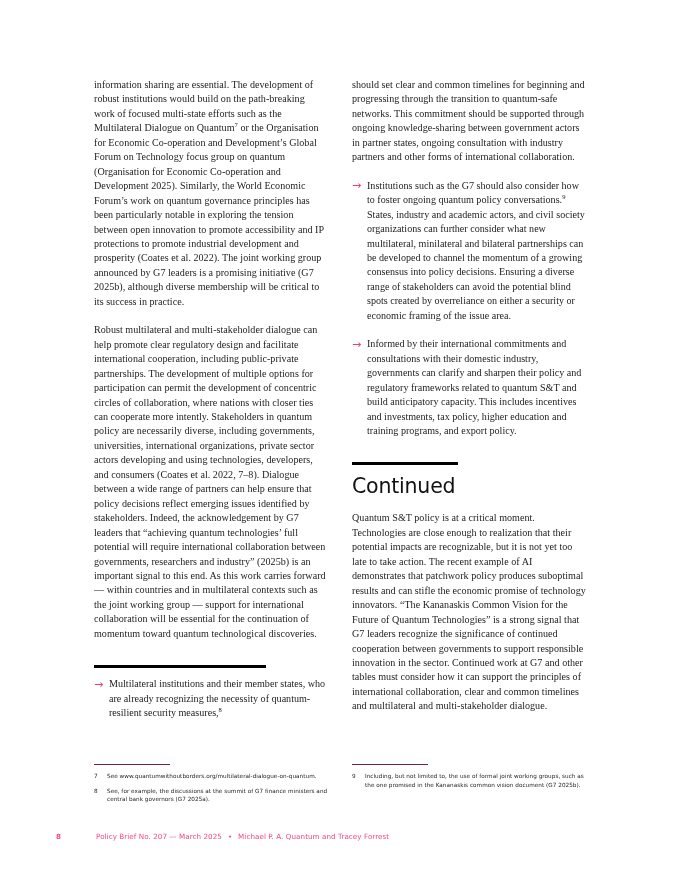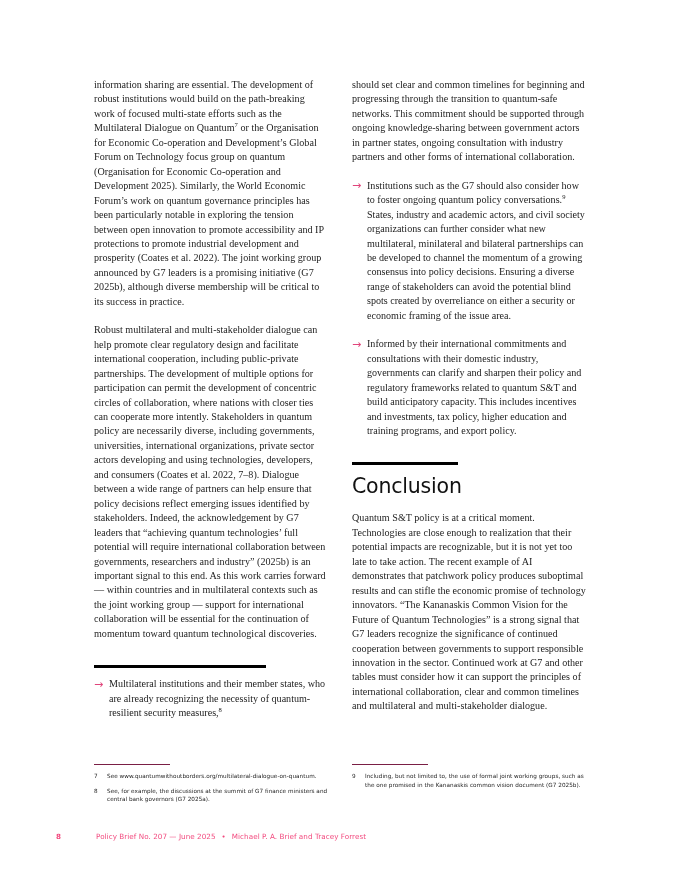--- a/index.html
+++ b/index.html
@@ -197,21 +197,21 @@
         <li>
           <span class="arrow">→</span><span>Institutions such as the G7 should also consider how to foster ongoing quantum policy conversations.</span><sup class="fn">9</sup><span> States, industry and academic actors, and civil society organizations can further consider what new multilateral, minilateral and bilateral partnerships can be developed to channel the momentum of a growing consensus into policy decisions. Ensuring a diverse range of stakeholders can avoid the potential blind spots created by overreliance on either a security or economic framing of the issue area.</span>
         </li>
         <li>
           <span class="arrow">→</span><span>Informed by their international commitments and consultations with their domestic industry, governments can clarify and sharpen their policy and regulatory frameworks related to quantum S&amp;T and build anticipatory capacity. This includes incentives and investments, tax policy, higher education and training programs, and export policy.</span>
         </li>
       </ul>
 
       <div class="section-head">
         <div class="section-rule w-short"></div>
-        <h2 class="section-title">Conclusion</h2>
+        <h2 class="section-title">Continued</h2>
       </div>
 
       <p class="body tight">Quantum S&amp;T policy is at a critical moment. Technologies are close enough to realization that their potential impacts are recognizable, but it is not yet too late to take action. The recent example of AI demonstrates that patchwork policy produces suboptimal results and can stifle the economic promise of technology innovators. “The Kananaskis Common Vision for the Future of Quantum Technologies” is a strong signal that G7 leaders recognize the significance of continued cooperation between governments to support responsible innovation in the sector. Continued work at G7 and other tables must consider how it can support the principles of international collaboration, clear and common timelines and multilateral and multi-stakeholder dialogue.</p>
 
     </div>
   </div>
 
   <div class="footnotes">
 
     <div class="fn-col">
@@ -234,19 +234,19 @@
       <div class="fn-item">
         <span class="fn-num">9</span>
         <span class="fn-text">Including, but not limited to, the use of formal joint working groups, such as the one promised in the Kananaskis common vision document (G7 2025b).</span>
       </div>
     </div>
   </div>
 
   <div class="footer">
     <span class="pagenum">8</span>
     <span class="meta">
-      <span>Policy Brief No. 207 — June 2025</span>
+      <span>Policy Brief No. 207 — March 2025</span>
       <span class="dot">•</span>
-      <span>Michael P. A. Brief and Tracey Forrest</span>
+      <span>Michael P. A. Quantum and Tracey Forrest</span>
     </span>
   </div>
 
 </div>
 
 </body></html>

